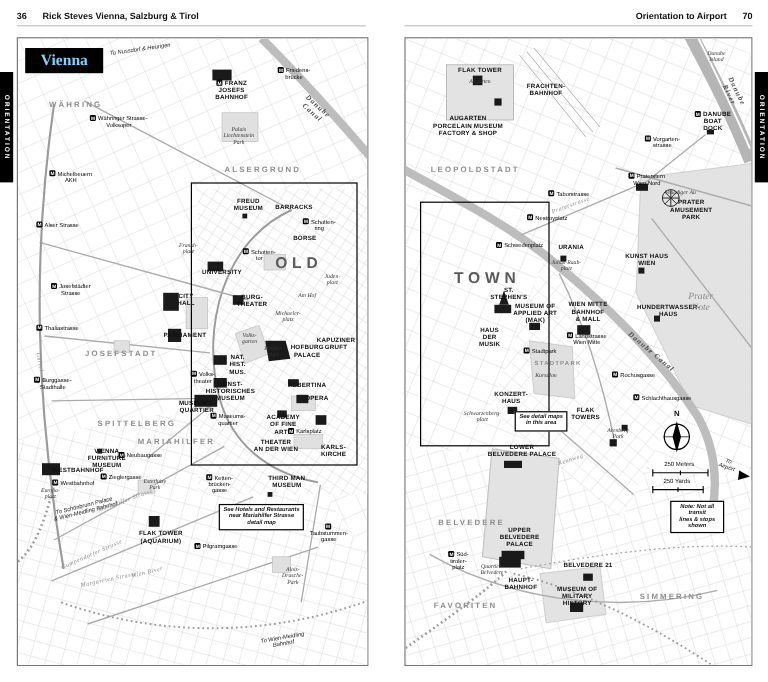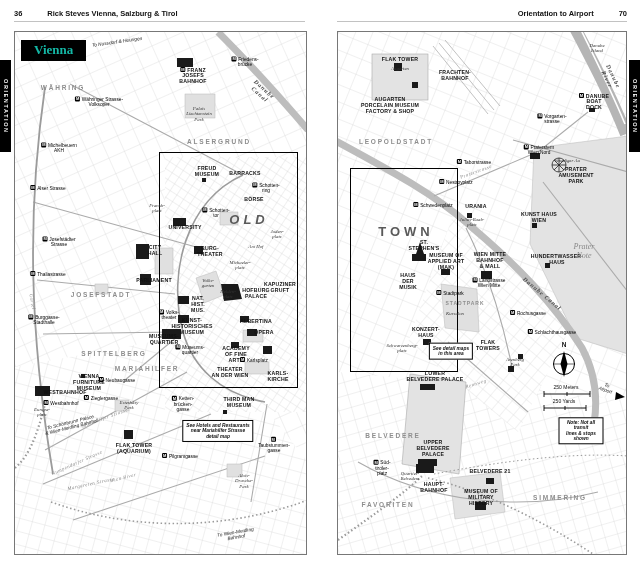--- a/index.html
+++ b/index.html
@@ -1,18 +1,18 @@
 <!DOCTYPE html>
 <html><head>
 <meta charset="utf-8">
 <style>
   *{margin:0;padding:0;box-sizing:border-box}
   html,body{width:640px;height:568px}
   body{background:#fff;font-family:"Liberation Sans",sans-serif;position:relative;overflow:hidden}
-  .header{position:absolute;top:9px;font-size:7.5px;font-weight:bold;color:#111;display:flex;gap:25px;align-items:flex-start}
+  .header{position:absolute;top:9px;font-size:7.5px;font-weight:bold;color:#111;display:flex;gap:13px;align-items:flex-start}
   .header-left{left:14px}
   .header-right{right:13px}
   .header-rule{position:absolute;top:21px;height:1px;background:#c2c2c2}
   .rule-left{left:14px;width:291px}
   .rule-right{left:337px;width:290px}
   .tab{position:absolute;top:60px;width:11px;height:92px;background:#000;color:#fff;writing-mode:vertical-rl;font-size:5.5px;font-weight:bold;letter-spacing:1.6px;display:flex;align-items:center;justify-content:center;z-index:9}
   .tab-left{left:0}
   .tab-right{left:629px}
   .map{position:absolute;top:31px;height:524px;border:1px solid #777;overflow:hidden;background:#fff}
   .map-left{left:14px;width:293px}
@@ -26,21 +26,21 @@
   .place{font-size:4.8px;font-style:italic;font-family:"Liberation Serif",serif;color:#333}
   .caps{font-size:5px;letter-spacing:1px;color:#8e8e8e;font-weight:bold}
   .parkname{font-size:8px;font-style:italic;font-family:"Liberation Serif",serif;color:#8a8a8a}
   .street{font-size:5px;font-style:italic;font-family:"Liberation Serif",serif;color:#8a8a8a;letter-spacing:.5px}
   .water{font-size:6px;font-weight:bold;font-style:italic;font-family:"Liberation Serif",serif;color:#4a4a4a;letter-spacing:1px}
   .note{font-size:4.8px;font-style:italic;color:#222}
   .box{font-size:4.8px;font-weight:bold;font-style:italic;background:#fff;border:1px solid #000;padding:2px 3px;z-index:5}
   .scale{font-size:5px}
   .compass{font-size:6.5px;font-weight:bold}
   .mbox{display:inline-block;background:#000;color:#fff;font-size:4px;font-weight:bold;font-style:normal;line-height:1;padding:.5px 1px;border-radius:1px;margin-right:1.5px;vertical-align:1px}
-  .vienna-title{position:absolute;left:6px;top:8px;background:#000;color:#14b8a6;font-family:"Liberation Serif",serif;font-size:13px;font-weight:bold;padding:2px 13px 3px;z-index:6}
+  .vienna-title{position:absolute;left:6px;top:8px;background:#000;color:#7dd3fc;font-family:"Liberation Serif",serif;font-size:13px;font-weight:bold;padding:2px 13px 3px;z-index:6}
   .detail-outline{position:absolute;border:1.3px solid #000;pointer-events:none;z-index:3}
   .do-left{left:144px;top:120px;width:139px;height:236px}
   .do-right{left:12px;top:136px;width:108px;height:204px}
 </style>
 </head>
 <body>
 
 <div class="header header-left">
   <span>36</span>
   <span>Rick Steves Vienna, Salzburg &amp; Tirol</span>
@@ -142,21 +142,21 @@
 AKH</div>
     <div class="lbl sight" style="left: 192px; top: 140px; transform: translate(-50%, -50%);">FREUD
 MUSEUM</div>
     <div class="lbl sight" style="left: 230px; top: 142px; transform: translate(-50%, -50%);">BARRACKS</div>
     <div class="lbl station" style="left: 33px; top: 156px; transform: translate(-50%, -50%);"><span class="mbox">M</span>Alser Strasse</div>
     <div class="lbl station" style="left: 251px; top: 156px; transform: translate(-50%, -50%);"><span class="mbox">M</span>Schotten-
 ring</div>
     <div class="lbl sight" style="left: 239px; top: 168px; transform: translate(-50%, -50%);">BÖRSE</div>
     <div class="lbl place" style="left: 142px; top: 176px; transform: translate(-50%, -50%);">Frankh-
 platz</div>
-    <div class="lbl big" style="left: 234px; top: 188px; transform: translate(-50%, -50%); font-style: italic;">OLD</div>
+    <div class="lbl big" style="left: 234px; top: 188px; transform: translate(-50%, -50%);">OLD</div>
     <div class="lbl sight" style="left: 170px; top: 196px; transform: translate(-50%, -50%);">UNIVERSITY</div>
     <div class="lbl station" style="left: 201px; top: 181px; transform: translate(-50%, -50%);"><span class="mbox">M</span>Schotten-
 tor</div>
     <div class="lbl station" style="left: 44px; top: 210px; transform: translate(-50%, -50%);"><span class="mbox">M</span>Josefstädter
 Strasse</div>
     <div class="lbl place" style="left: 262px; top: 202px; transform: translate(-50%, -50%);">Juden-
 platz</div>
     <div class="lbl sight" style="left: 140px; top: 219px; transform: translate(-50%, -50%);">CITY
 HALL</div>
     <div class="lbl sight" style="left: 195px; top: 220px; transform: translate(-50%, -50%);">BURG-

